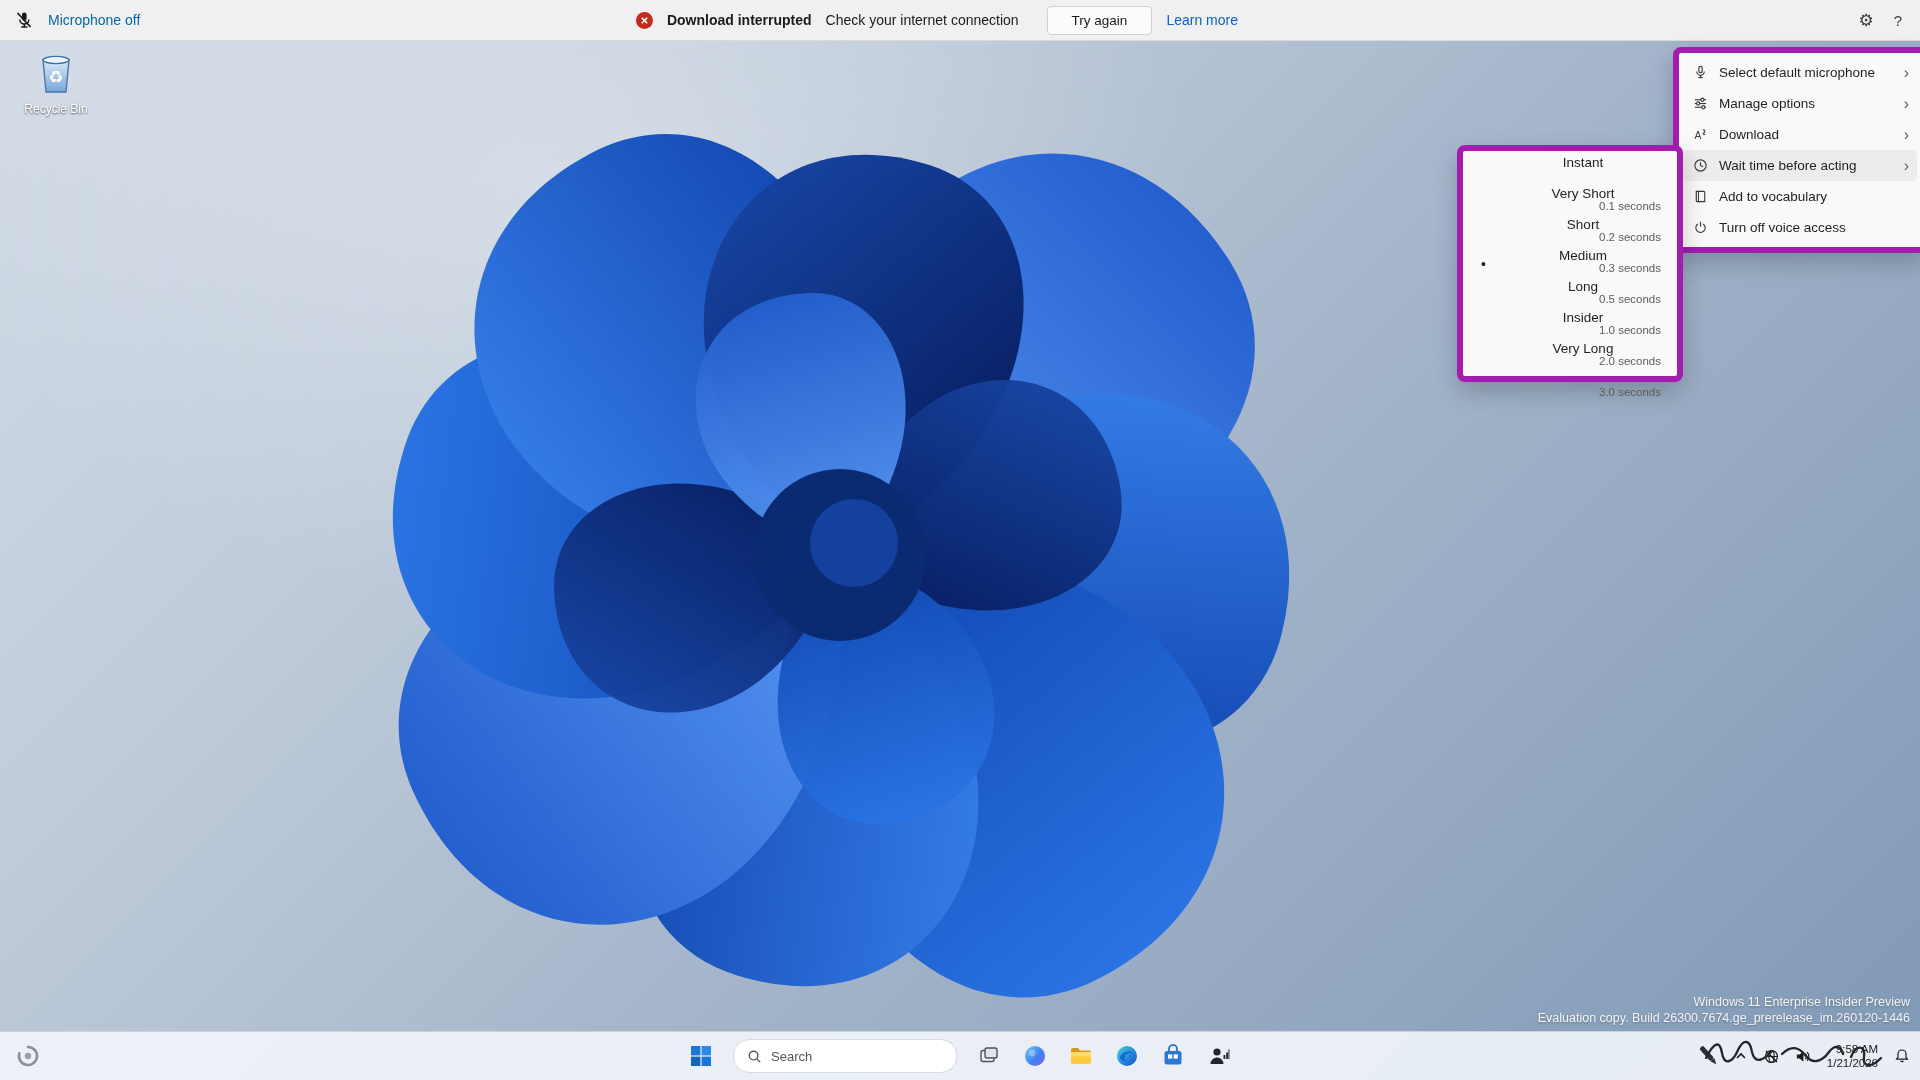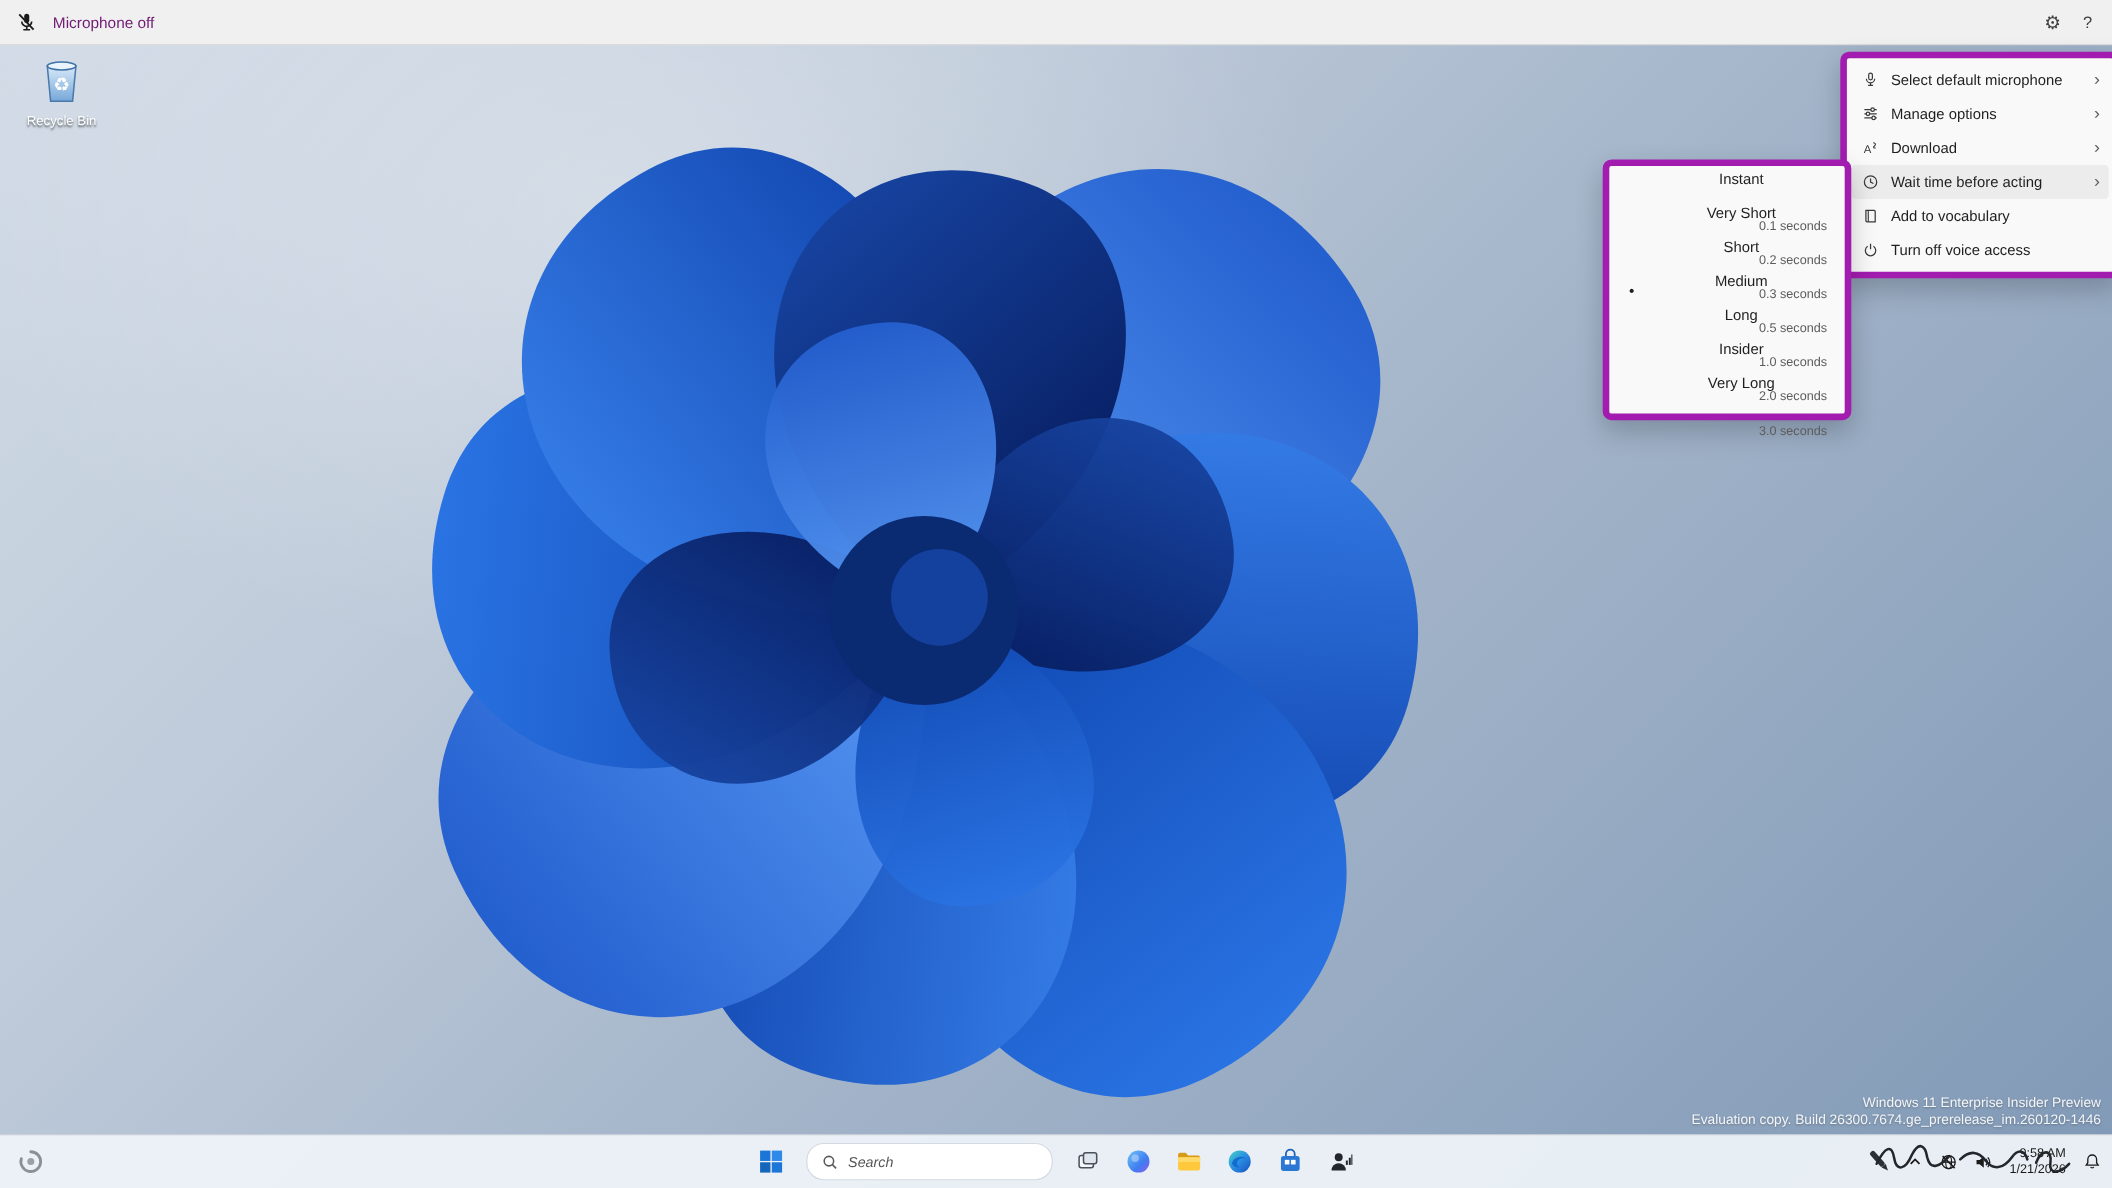--- a/index.html
+++ b/index.html
@@ -21,21 +21,21 @@
   
   .watermark{position:absolute;right:10px;bottom:54px;z-index:30;text-align:right;
     color:rgba(255,255,255,0.92);font-size:12.5px;line-height:16px;
     text-shadow:0 1px 2px rgba(0,0,0,0.28);}
 
   
   .voicebar{position:absolute;top:0;left:0;right:0;height:40px;z-index:50;
     background:#f0f0f0;border-bottom:1px solid #dadada;display:flex;align-items:center;}
   .vb-left{display:flex;align-items:center;gap:10px;padding-left:10px;}
   .vb-mic-btn{width:28px;height:28px;display:flex;align-items:center;justify-content:center;border-radius:4px;}
-  .vb-status{font-size:14px;color:#701a75;}
+  .vb-status{font-size:14px;color:#0369a1;}
   .vb-center{position:absolute;left:48.8%;transform:translateX(-50%);display:flex;align-items:center;gap:14px;height:100%;}
   .vb-err{width:17px;height:17px;border-radius:50%;background:#c42b1c;display:flex;align-items:center;justify-content:center;flex:0 0 auto;}
   .vb-title{font-size:14px;font-weight:bold;color:#1b1b1b;white-space:nowrap;}
   .vb-msg{font-size:14px;color:#1b1b1b;white-space:nowrap;margin-right:14px;}
   .vb-try{font-size:13.5px;color:#1b1b1b;background:#fbfbfb;border:1px solid #d1d1d1;
     border-radius:4px;padding:6px 24px;white-space:nowrap;cursor:default;}
   .vb-learn{font-size:14px;color:#0f5fc4;white-space:nowrap;cursor:default;}
   .vb-right{margin-left:auto;display:flex;align-items:center;gap:20px;padding-right:18px;}
   .vb-gear{font-size:17px;color:#404040;}
   .vb-help{font-size:15px;color:#404040;}
@@ -55,21 +55,21 @@
     color:#1f1f1f;position:relative;padding:0 12px 0 38px;cursor:default;flex-direction:column;}
   .wm-bullet{position:absolute;left:14px;top:50%;transform:translateY(-50%);font-size:14px;color:#1f1f1f;}
   .wm-value{margin-left:auto;font-size:11.5px;color:#5c5c5c;margin-top:30px;}
 
   
   .taskbar{position:absolute;left:0;right:0;bottom:0;height:48px;z-index:40;
     background:rgba(238,243,248,0.94);border-top:1px solid rgba(110,125,140,0.25);}
   .tb-widgets{position:absolute;left:8px;top:4px;width:40px;height:40px;border-radius:6px;
     display:flex;align-items:center;justify-content:center;}
   .tb-center{position:absolute;left:50%;top:0;transform:translateX(-50%);height:100%;
-    display:flex;align-items:center;gap:6px;font-style:italic;}
+    display:flex;align-items:center;gap:6px;}
   .tb-btn{width:40px;height:40px;border-radius:6px;display:flex;align-items:center;justify-content:center;cursor:default;}
   .search-pill{width:196px;height:32px;border-radius:16px;background:#ffffff;border:1px solid #d4dae1;
     display:flex;align-items:center;gap:9px;padding:0 13px;margin:0 6px;cursor:default;}
   .search-pill .sp-text{font-size:13px;color:#555;}
   .tray{position:absolute;right:4px;top:0;height:100%;display:flex;align-items:center;gap:3px;}
   .tray-btn{height:32px;min-width:28px;border-radius:4px;display:flex;align-items:center;justify-content:center;cursor:default;}
   .clock{text-align:right;font-size:11.5px;line-height:14px;color:#1b1b1b;padding:0 7px;cursor:default;}
   .ink{position:absolute;inset:0;z-index:45;pointer-events:none;}
 </style>
 </head>
@@ -142,20 +142,32 @@
         <rect x="8" y="2.5" width="4.6" height="8.4" rx="2.3" fill="#1b1b1b"></rect>
         <path d="M5.8,9.5 a4.5,4.5 0 0 0 9,0" fill="none" stroke="#1b1b1b" stroke-width="1.5"></path>
         <line x1="10.3" y1="14" x2="10.3" y2="17" stroke="#1b1b1b" stroke-width="1.5"></line>
         <line x1="7.2" y1="17" x2="13.4" y2="17" stroke="#1b1b1b" stroke-width="1.5"></line>
         <line x1="3.5" y1="3" x2="16.5" y2="17" stroke="#1b1b1b" stroke-width="1.7"></line>
       </svg>
     </span>
     <span class="vb-status">Microphone off</span>
   </div>
 
+  <div class="vb-center">
+    <span class="vb-err">
+      <svg width="9" height="9" viewBox="0 0 10 10">
+        <line x1="2" y1="2" x2="8" y2="8" stroke="#fff" stroke-width="1.8"></line>
+        <line x1="8" y1="2" x2="2" y2="8" stroke="#fff" stroke-width="1.8"></line>
+      </svg>
+    </span>
+    <span class="vb-title">Download interrupted</span>
+    <span class="vb-msg">Check your internet connection</span>
+    <span class="vb-try">Try again</span>
+    <span class="vb-learn">Learn more</span>
+  </div>
 
   <div class="vb-right">
     <span class="vb-gear">⚙</span>
     <span class="vb-help">?</span>
   </div>
 </div>
 
 <div class="menu voice-menu">
 
   <div class="menu-item">

